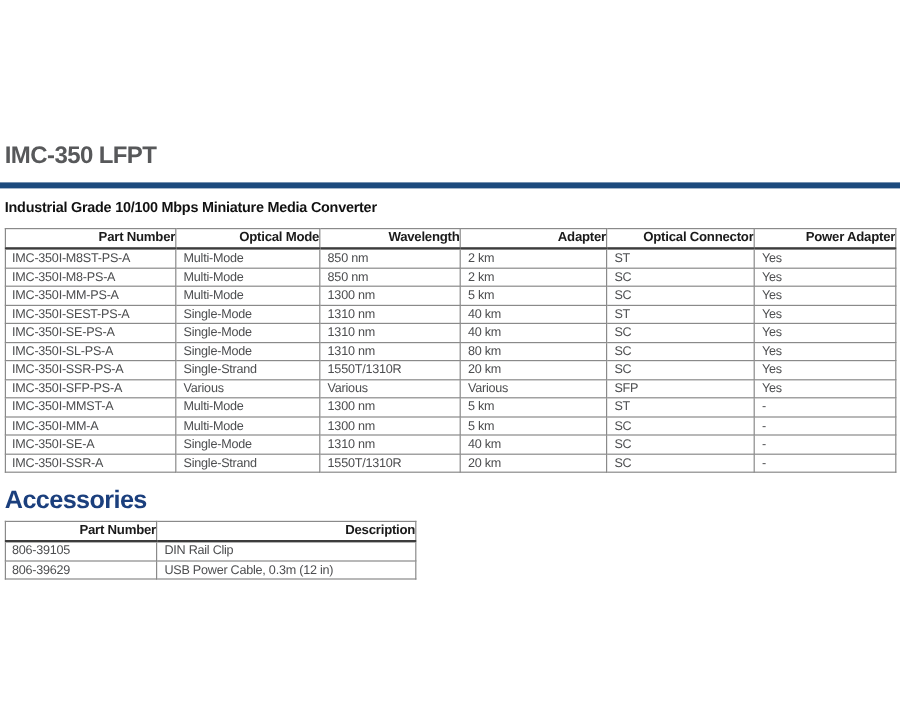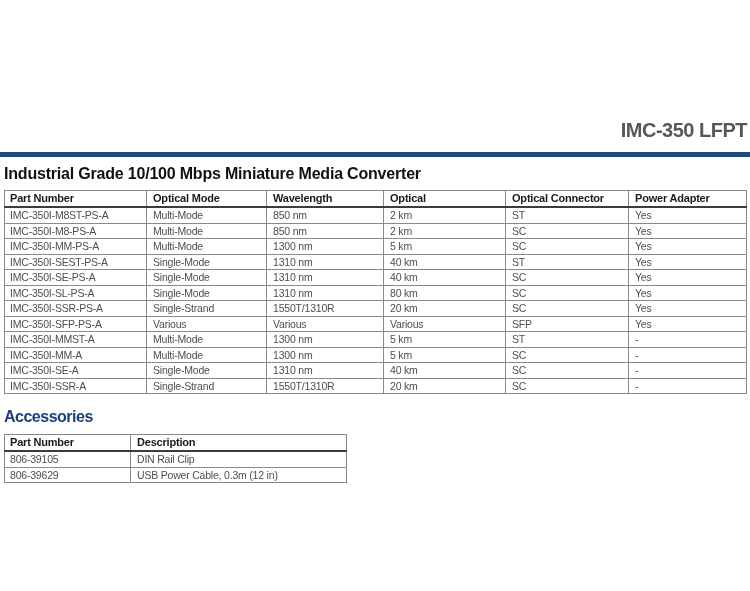--- a/index.html
+++ b/index.html
@@ -18,41 +18,40 @@
     --accent-blue: #1c4a7d;
     --heading-blue: #1b3f7d;
     --title-gray: #57585a;
     --cell-text: #4d4e50;
     --border-gray: #8a8a8a;
     --border-dark: #4a4a4a;
   }
 
   
   .doc-header {
-    padding: 118px 3px 0 16px;
-    text-align: right;
+    padding: 118px 3px 0 4px;
   }
   .product-title {
     font-size: 20px;
     font-weight: bold;
     letter-spacing: -0.5px;
     color: var(--title-gray);
     line-height: 24px;
   }
   .header-rule {
     margin-top: 10px;
     width: 750px;
     height: 5px;
     background: var(--accent-blue);
   }
 
   
   .section-title {
     margin: 9px 3px 0 4px;
-    font-size: 16px;
+    font-size: 12px;
     font-weight: bold;
     color: #111111;
     line-height: 15px;
     letter-spacing: -0.2px;
   }
 
   
   table {
     border-collapse: collapse;
     table-layout: fixed;
@@ -69,21 +68,21 @@
   table, th, td {
     border: 1px solid var(--border-gray);
   }
   table {
     border-color: var(--border-dark);
   }
   th {
     font-size: 11px;
     font-weight: bold;
     color: #1a1a1a;
-    text-align: left;
+    text-align: right;
     padding: 0 0 0 6px;
     height: 15px;
     line-height: 15px;
     letter-spacing: -0.2px;
     border-bottom: 2px solid #3c3c3c;
     white-space: nowrap;
     overflow: hidden;
   }
   td {
     font-size: 10.5px;
@@ -93,21 +92,21 @@
     line-height: 14.5px;
     letter-spacing: -0.2px;
     white-space: nowrap;
     overflow: hidden;
   }
   th:first-child, td:first-child { padding-left: 5px; }
 
   
   .accessories-title {
     margin: 12px 3px 0 4px;
-    font-size: 16px;
+    font-size: 21px;
     font-weight: bold;
     color: var(--heading-blue);
     line-height: 22px;
     letter-spacing: -0.5px;
   }
 </style>
 </head>
 <body>
 
 <div class="doc-header">
@@ -125,21 +124,21 @@
     <col style="width:117px">
     <col style="width:122px">
     <col style="width:123px">
     <col>
   </colgroup>
   <thead>
       <tr>
         <th>Part Number</th>
         <th>Optical Mode</th>
         <th>Wavelength</th>
-        <th>Optical</th>
+        <th>Adapter</th>
         <th>Optical Connector</th>
         <th>Power Adapter</th>
       </tr>
     </thead>
   <tbody>
       <tr>
         <td>IMC-350I-M8ST-PS-A</td>
         <td>Multi-Mode</td>
         <td>850 nm</td>
         <td>2 km</td>

